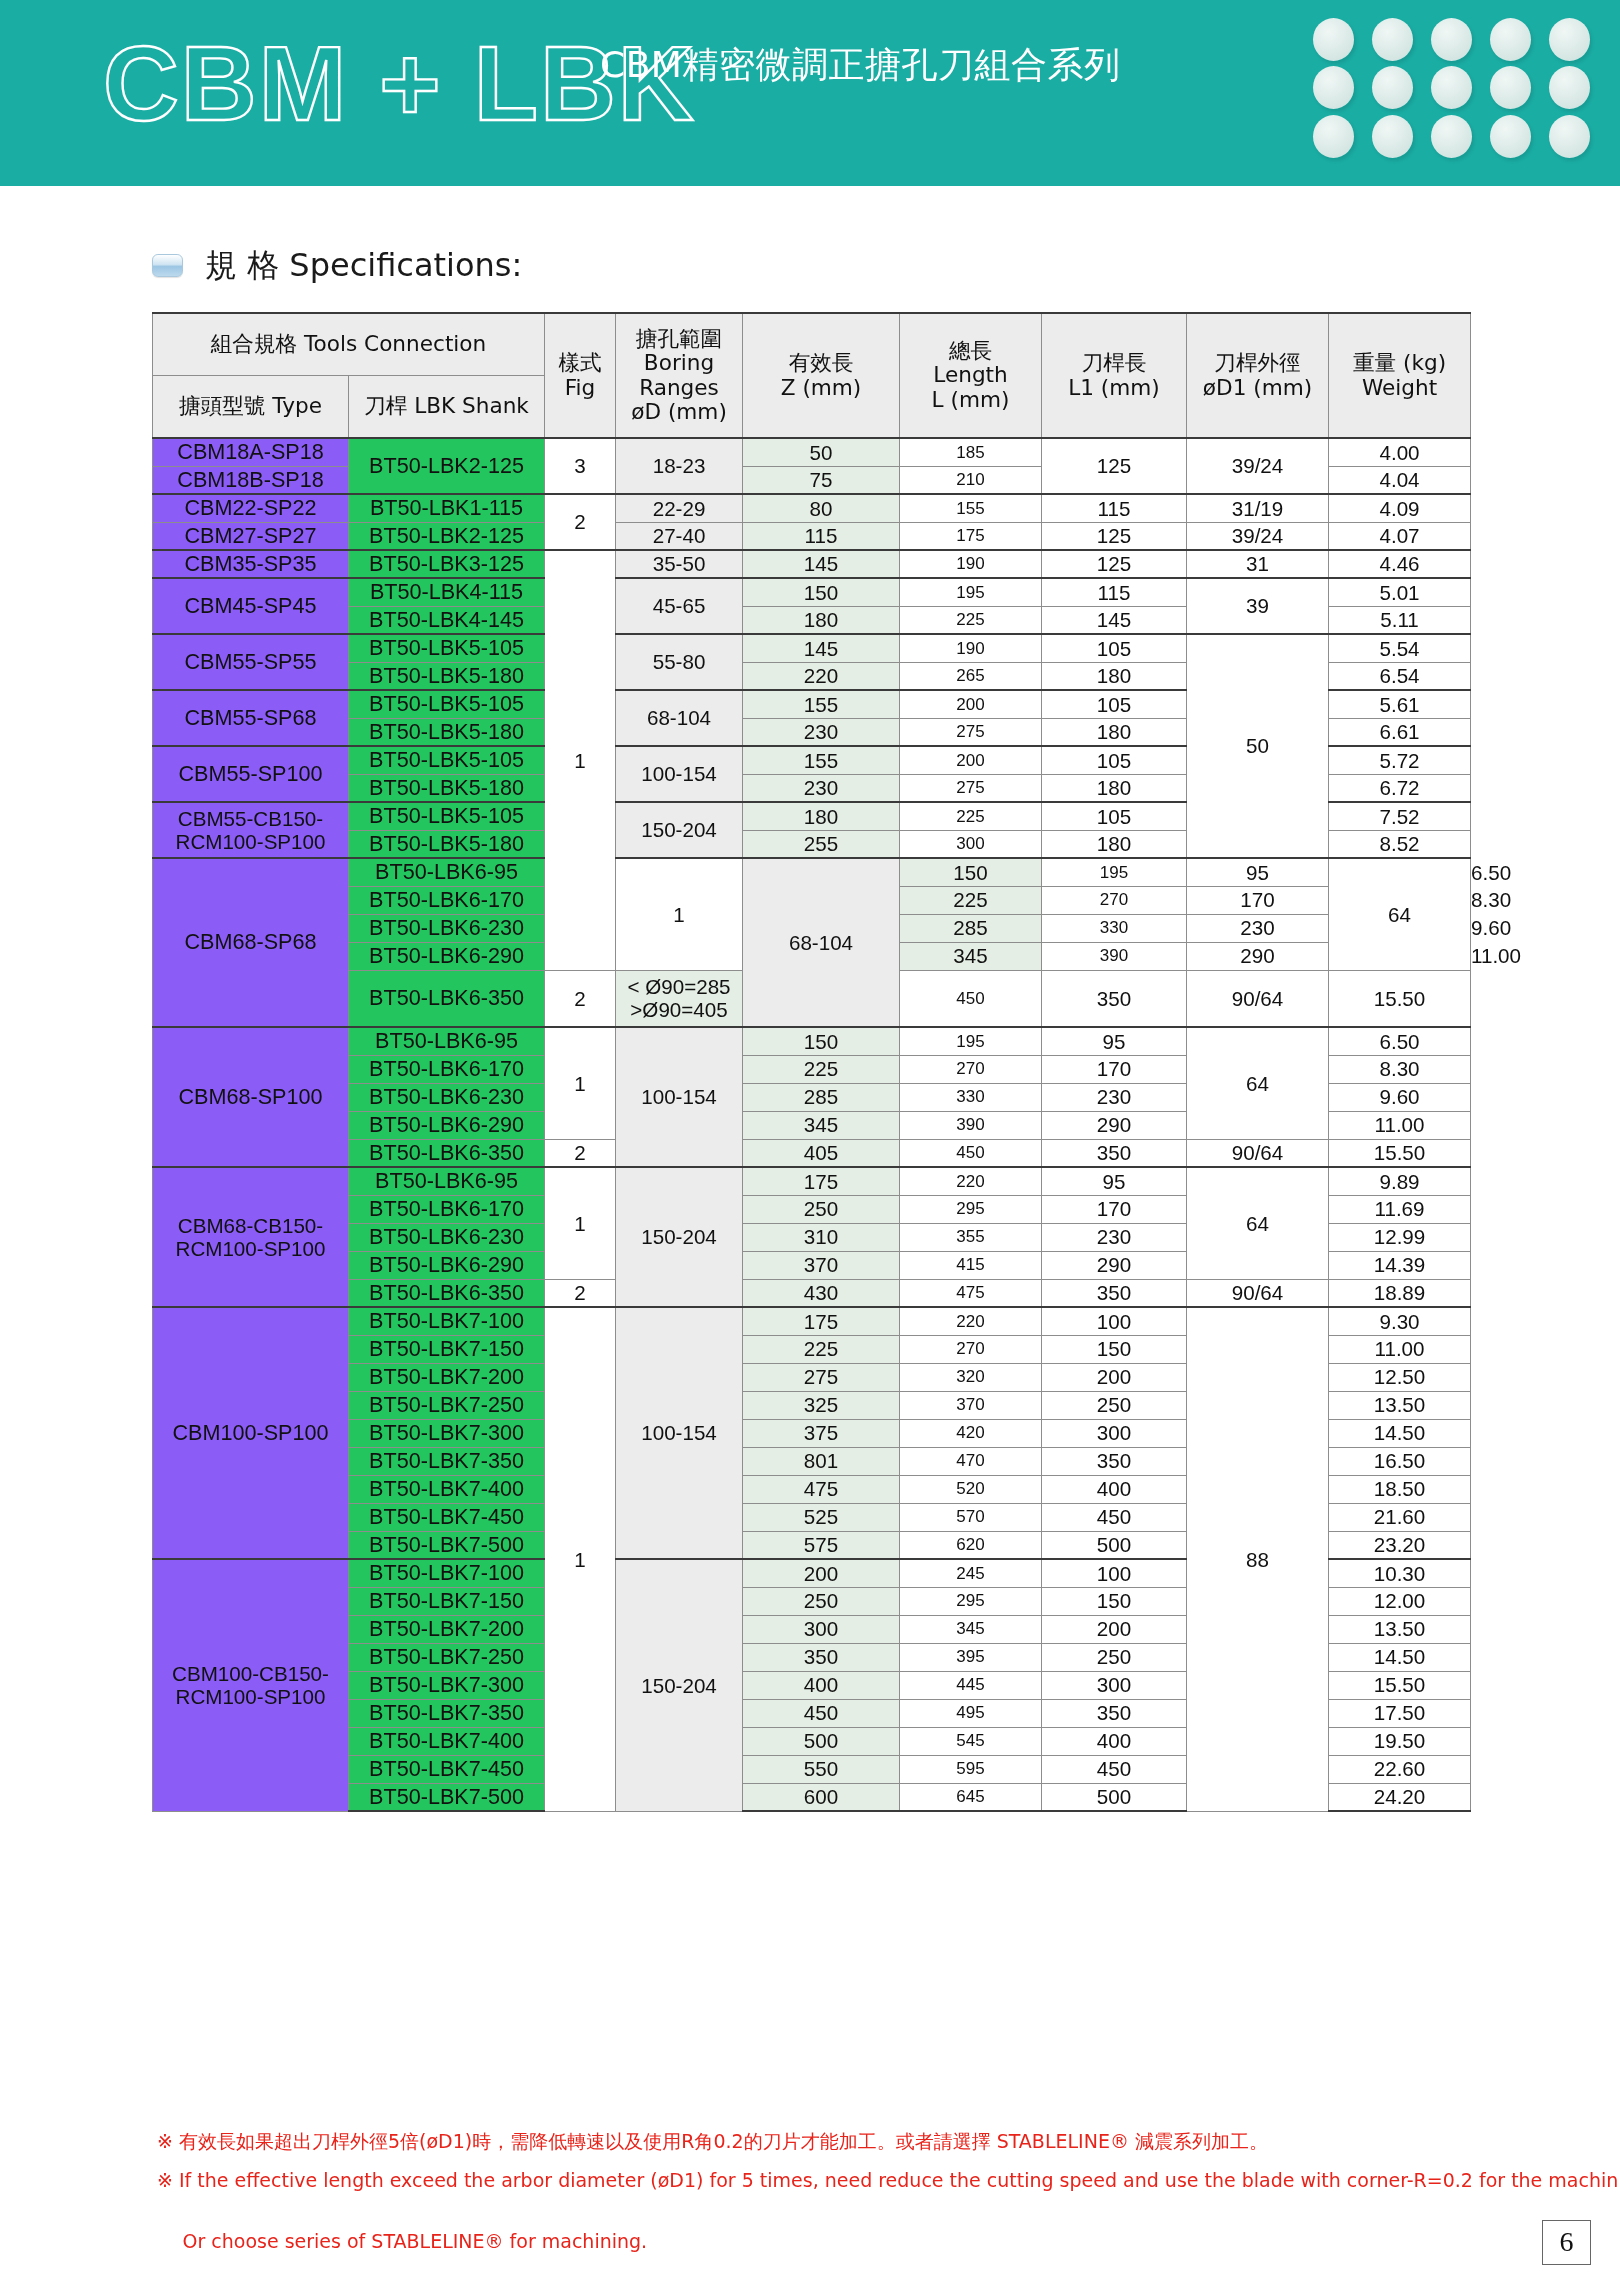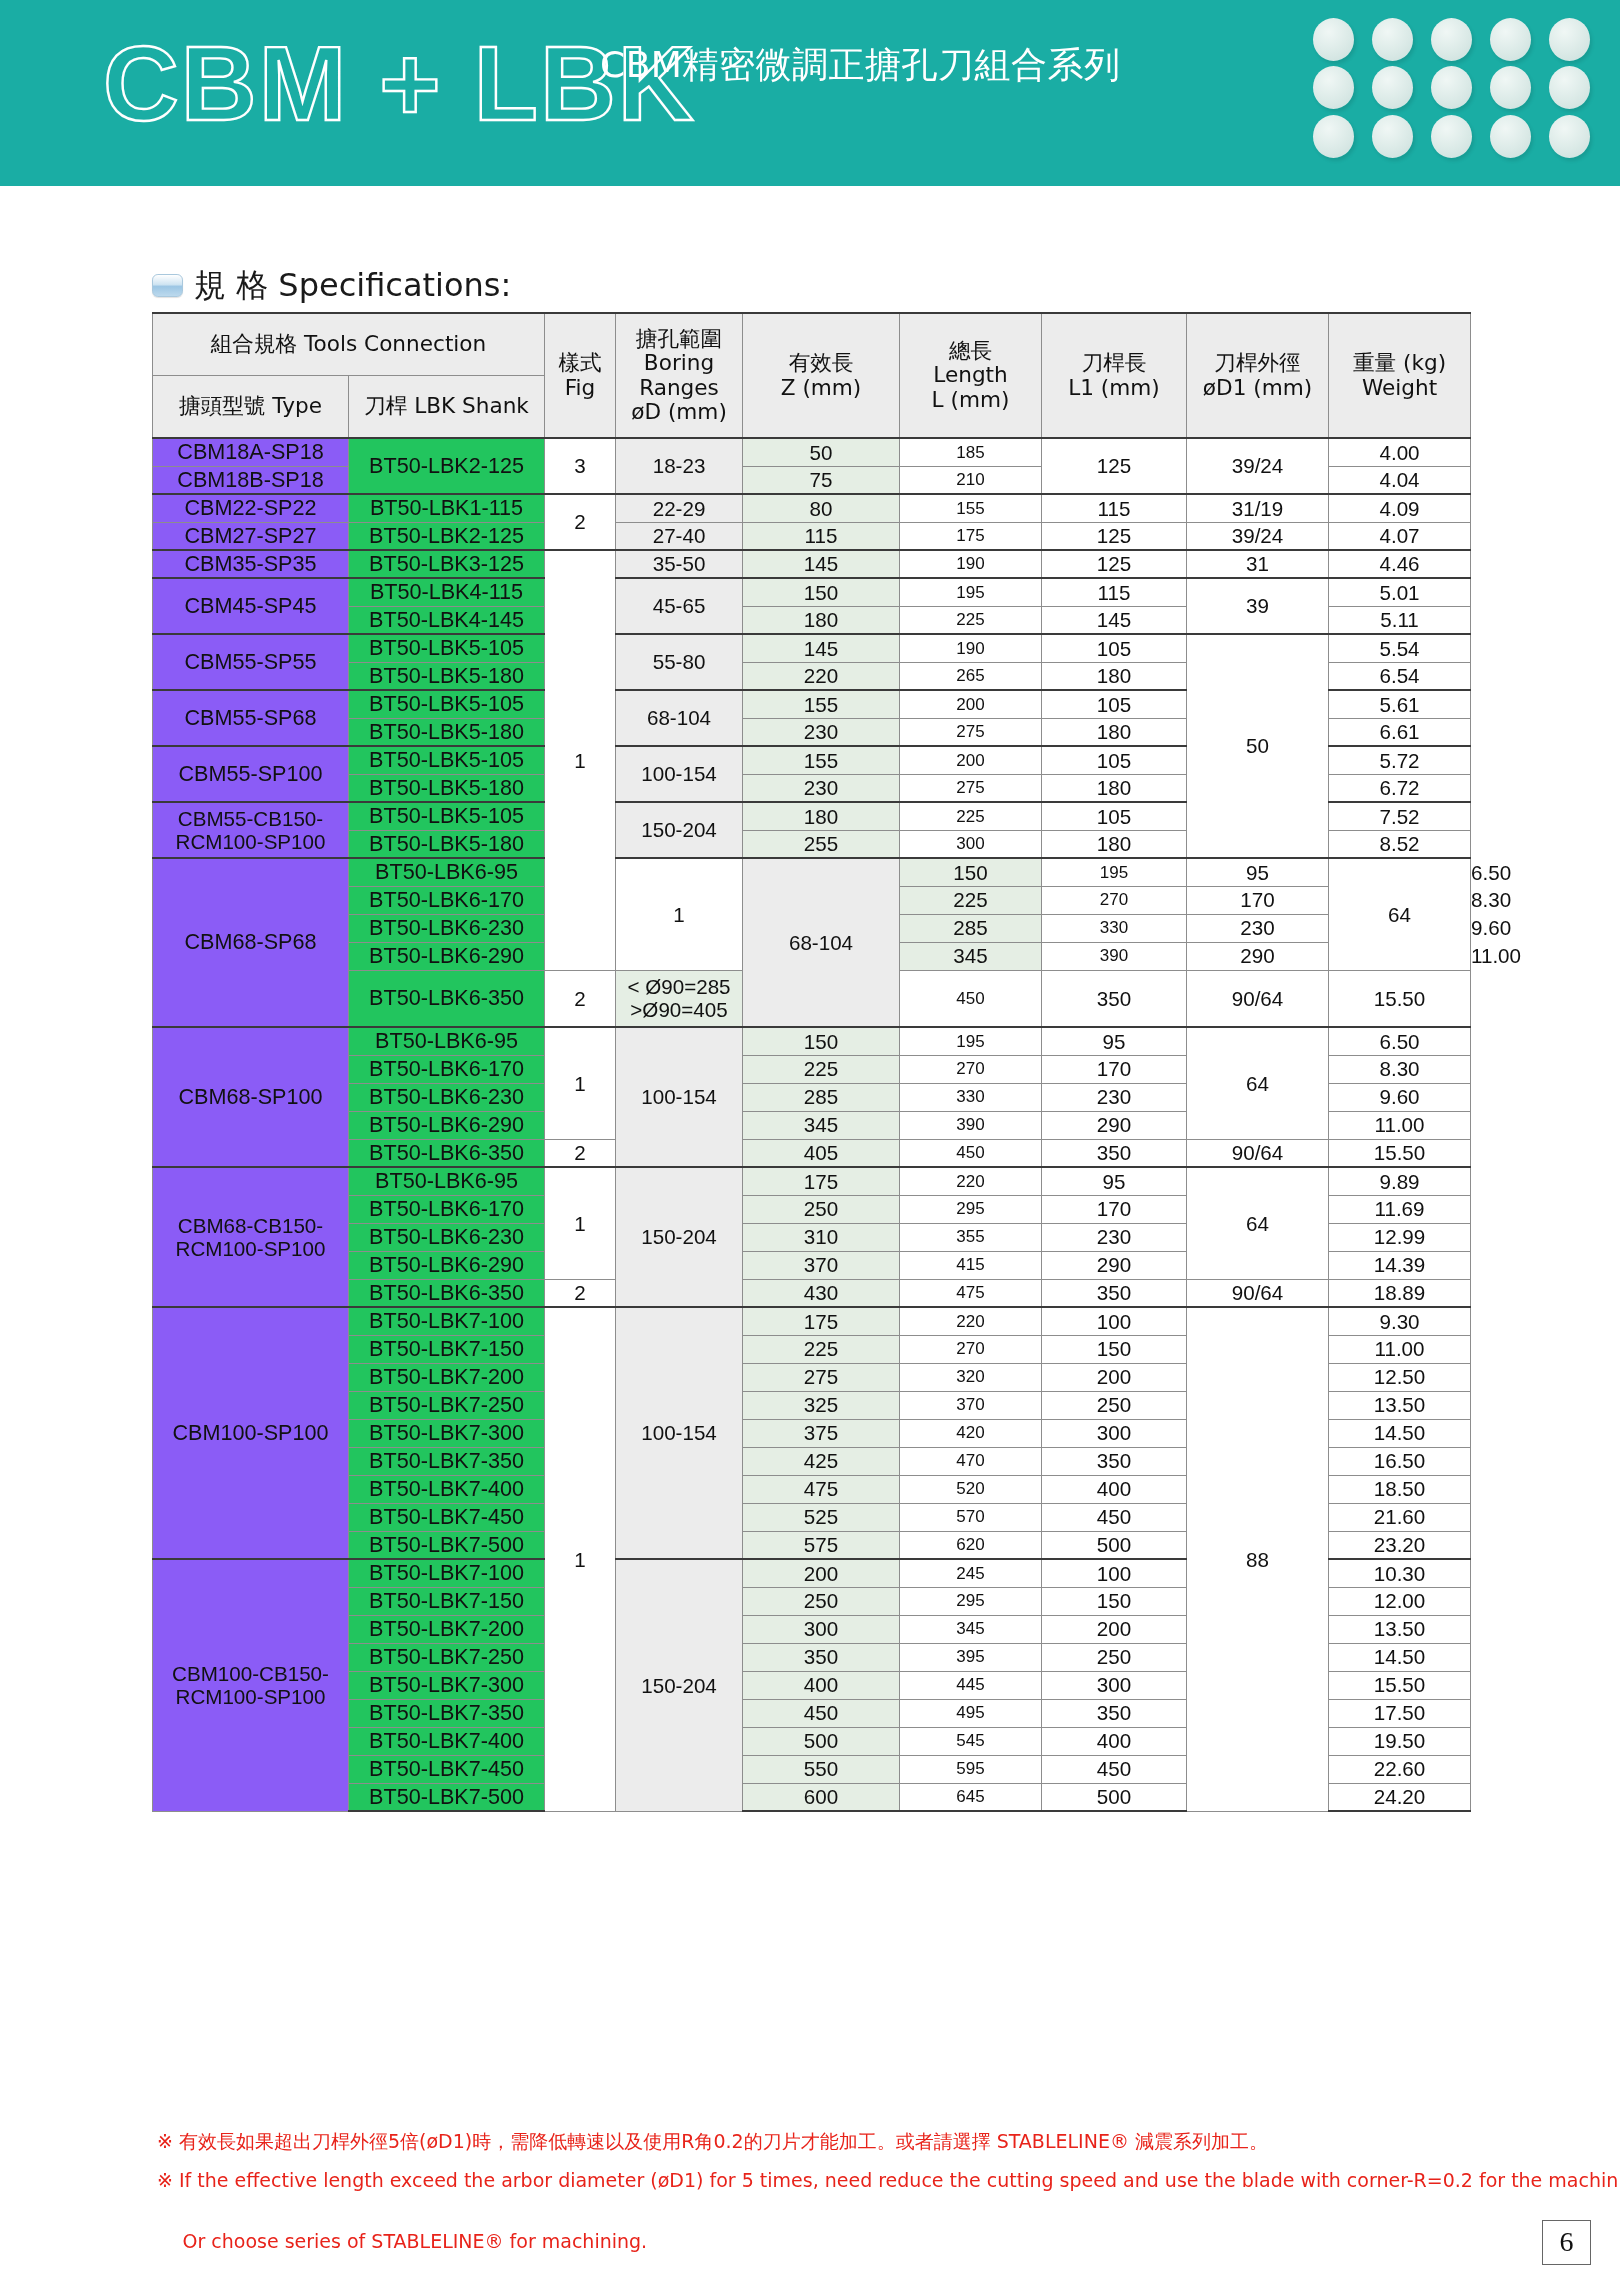--- a/index.html
+++ b/index.html
@@ -45,22 +45,22 @@
     position:absolute;left:600px;top:43px;
     font-size:36px;line-height:43px;
     color:#ffffff;
     font-family:"DejaVu Sans","Liberation Sans",sans-serif;
     white-space:nowrap;
     letter-spacing:0.5px;
   }
 
   
   #spec-title-row{
-    position:absolute;left:152px;top:268px;
-    display:flex;align-items:center;gap:11px;
+    position:absolute;left:152px;top:248px;
+    display:flex;align-items:center;gap:22px;
   }
   #spec-bullet{
     width:29px;height:20.6px;border-radius:5.9px;
     background:linear-gradient(180deg,#ffffff 0%,#cfe4f2 45%,#9cc6e4 55%,#bcd9ed 100%);
     border:1px solid #a9c8dd;
     box-shadow:0 1px 1px rgba(0,0,0,0.12);
     flex:none;
   }
   #spec-title{
     font-size:32px;line-height:35px;color:#1a1a1a;
@@ -536,21 +536,21 @@
     </tr>
     <tr class="rowh">
       <td class="c-shank">BT50-LBK7-300</td>
       <td class="c-z thin">375</td>
       <td class="c-l thin">420</td>
       <td class="c-l1 thin">300</td>
       <td class="c-w thin">14.50</td>
     </tr>
     <tr class="rowh">
       <td class="c-shank">BT50-LBK7-350</td>
-      <td class="c-z thin">425</td>
+      <td class="c-z thin">801</td>
       <td class="c-l thin">470</td>
       <td class="c-l1 thin">350</td>
       <td class="c-w thin">16.50</td>
     </tr>
     <tr class="rowh">
       <td class="c-shank">BT50-LBK7-400</td>
       <td class="c-z thin">475</td>
       <td class="c-l thin">520</td>
       <td class="c-l1 thin">400</td>
       <td class="c-w thin">18.50</td>

